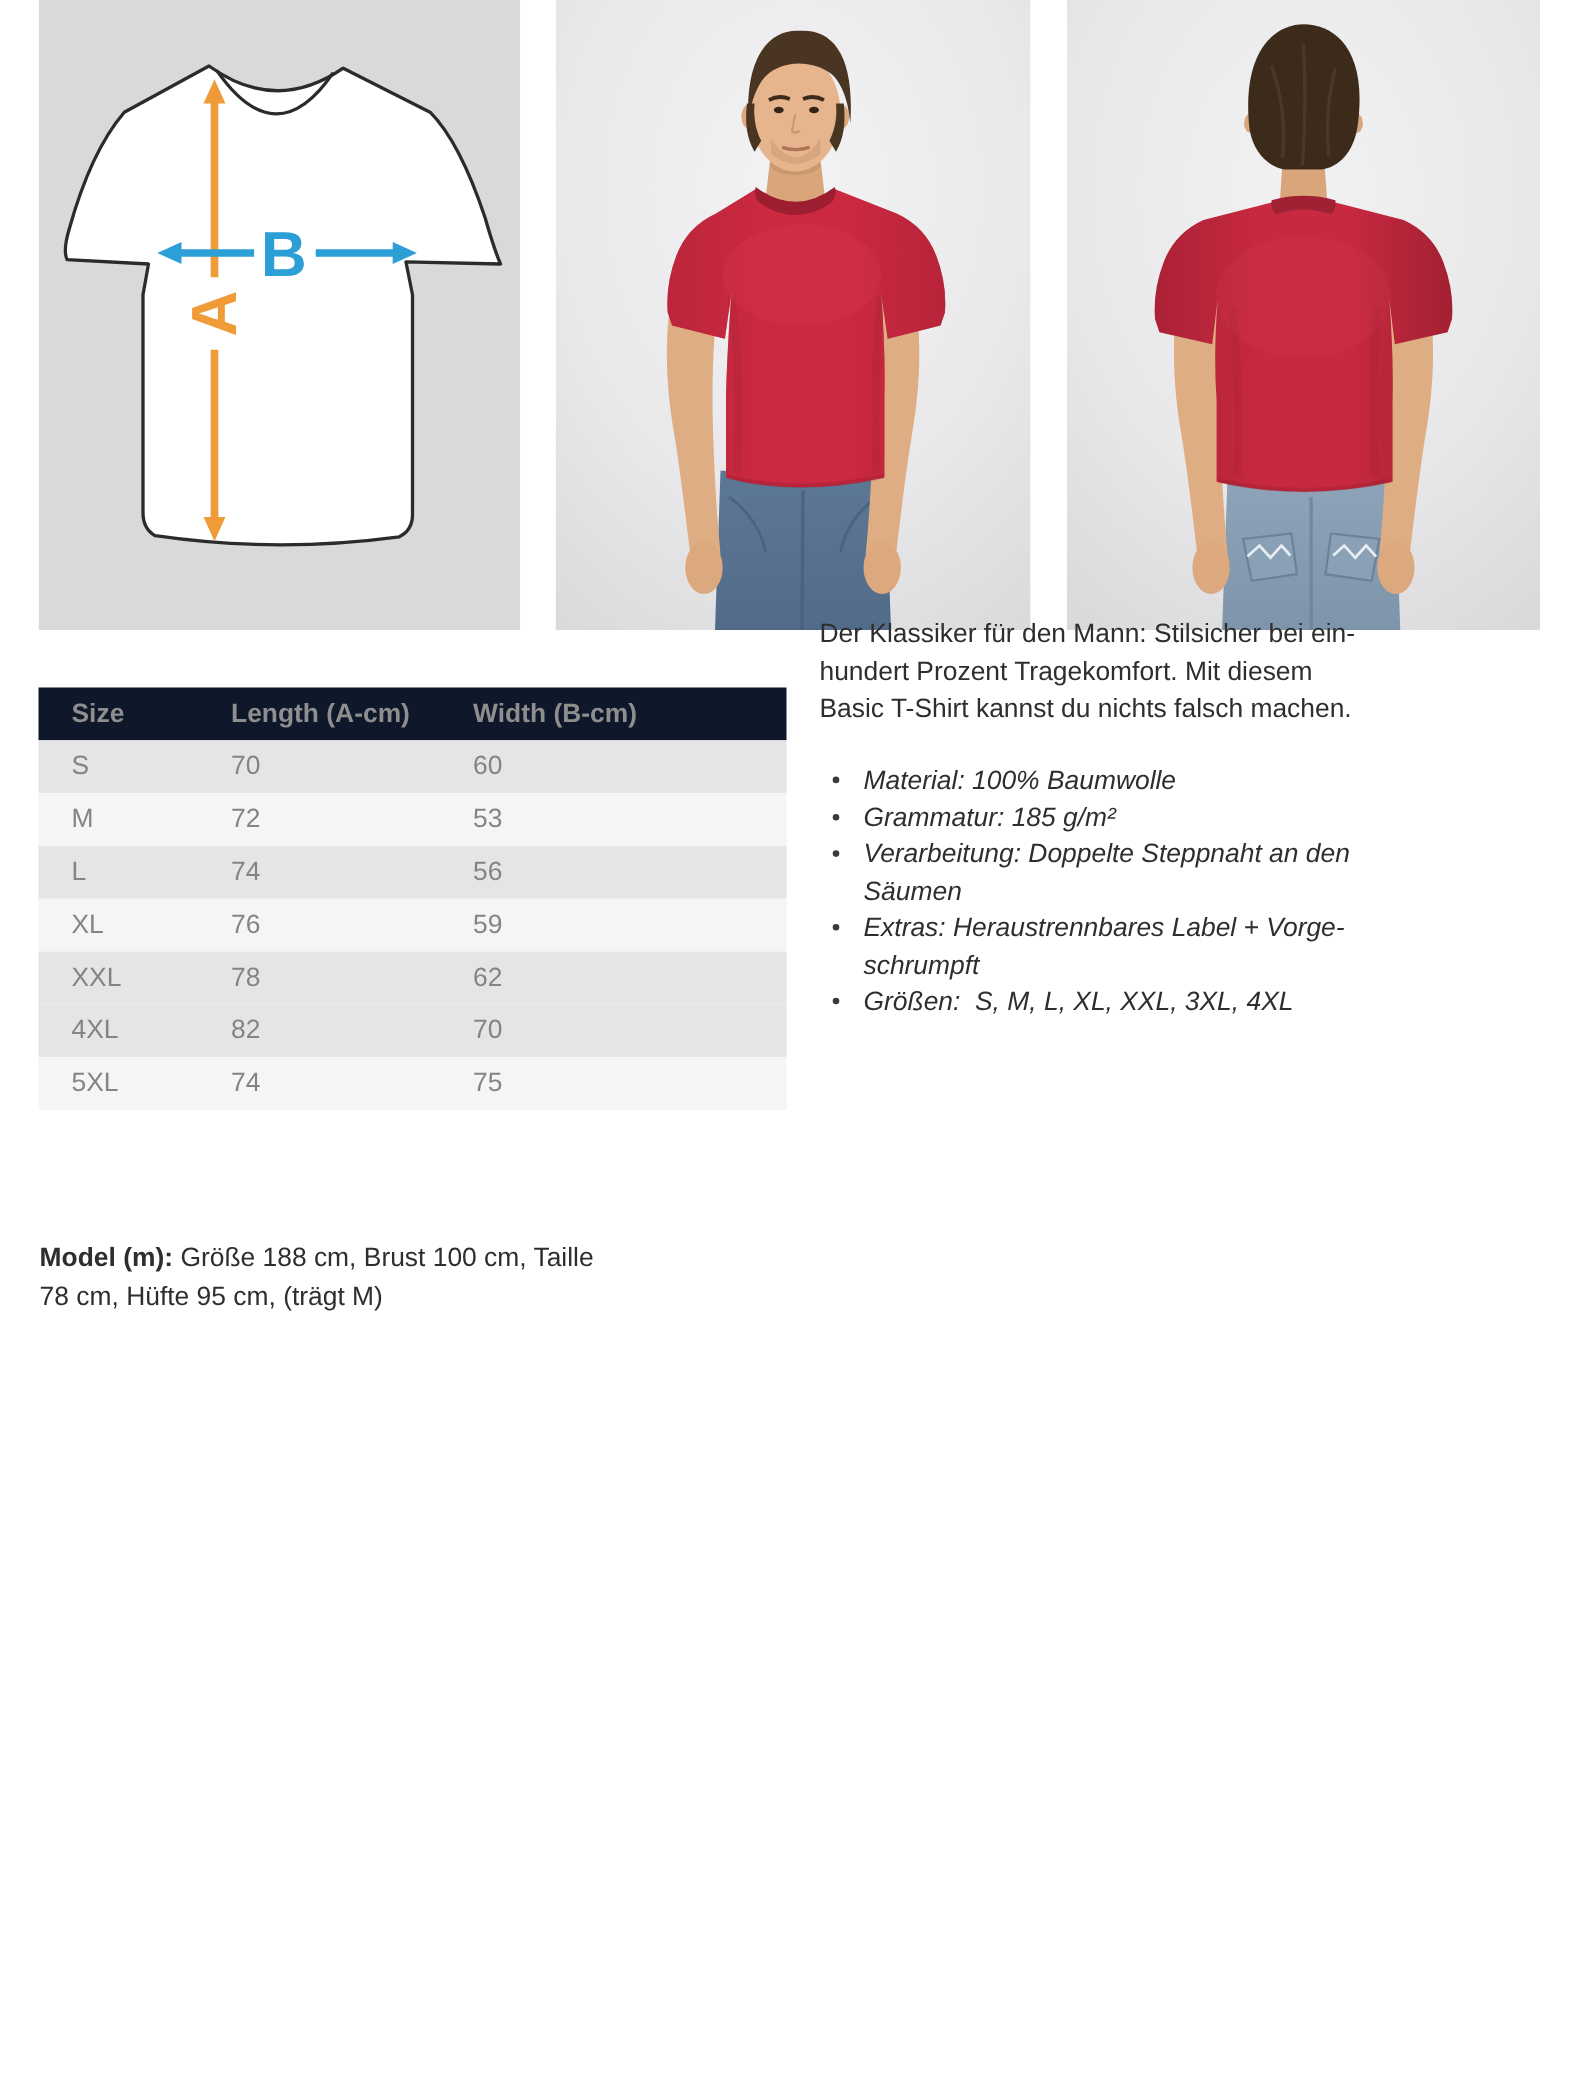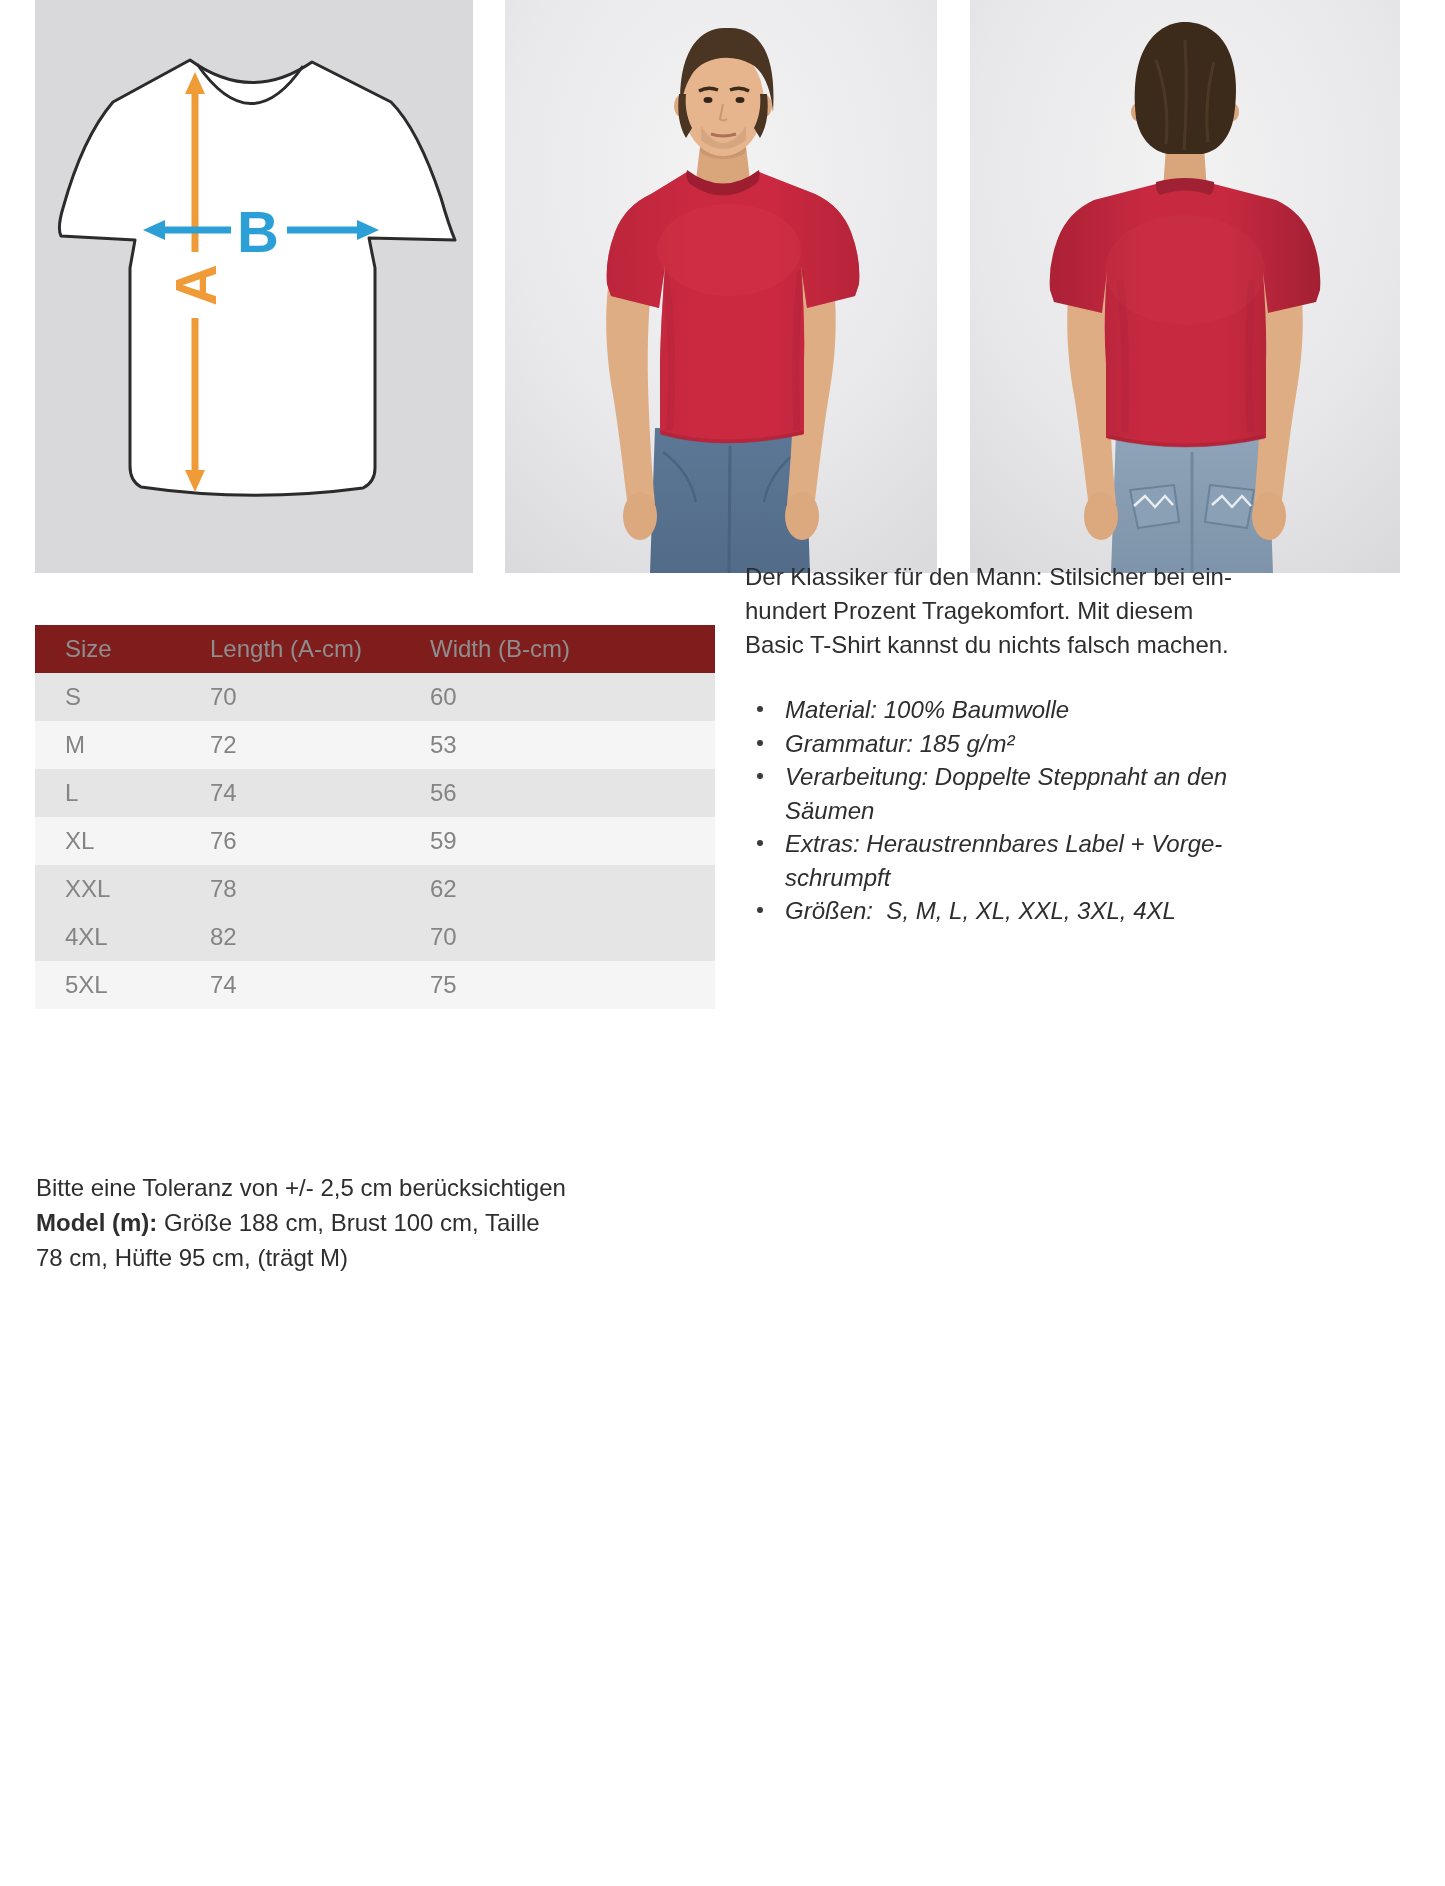--- a/index.html
+++ b/index.html
@@ -10,21 +10,21 @@
   }
   .panel{position:absolute;top:0;height:573px;overflow:hidden;}
   .panel svg{display:block;}
   #panel-diagram{left:35px;width:438px;}
   #panel-front{left:505px;width:432px;}
   #panel-back{left:970px;width:430px;}
 
   
   .size-table{position:absolute;left:35px;top:625px;width:680px;font-size:24px;color:#858484;}
   .t-row{display:grid;grid-template-columns:145px 220px 1fr;height:48px;line-height:48px;padding-left:30px;box-sizing:border-box;}
-  .t-head{background:#7f1d1d;color:#8f8e8e;}
+  .t-head{background:#0f172a;color:#8f8e8e;font-weight:bold;}
   .t-row.dark{background:#e6e5e5;}
   .t-row.light{background:#f6f5f5;}
 
   
   .notes{position:absolute;left:36px;top:1126px;width:600px;font-size:24px;line-height:35px;color:#2e2e2e;}
   .b{font-weight:bold;}
   .pre{white-space:pre-wrap;margin-top:44px;}
 
   
   .description{position:absolute;left:745px;top:516px;width:672px;font-size:24px;line-height:34px;color:#2e2e2e;}
@@ -256,21 +256,20 @@
     <div>70</div>
   </div>
   <div class="t-row light">
     <div>5XL</div>
     <div>74</div>
     <div>75</div>
   </div>
 </div>
 
 <div class="notes">
-  <div class="pre">Bitte eine Toleranz von +/- 2,5 cm berücksichtigen</div>
   <div><span class="b">Model (m):</span><span class="pre"> Größe 188 cm, Brust 100 cm, Taille
 78 cm, Hüfte 95 cm, (trägt M)</span></div>
 </div>
 
 <div class="description">
   <div class="pre">Der Klassiker für den Mann: Stilsicher bei ein-
 hundert Prozent Tragekomfort. Mit diesem
 Basic T-Shirt kannst du nichts falsch machen.</div>
   <ul class="bullets">
     <li>Material: 100% Baumwolle</li>

